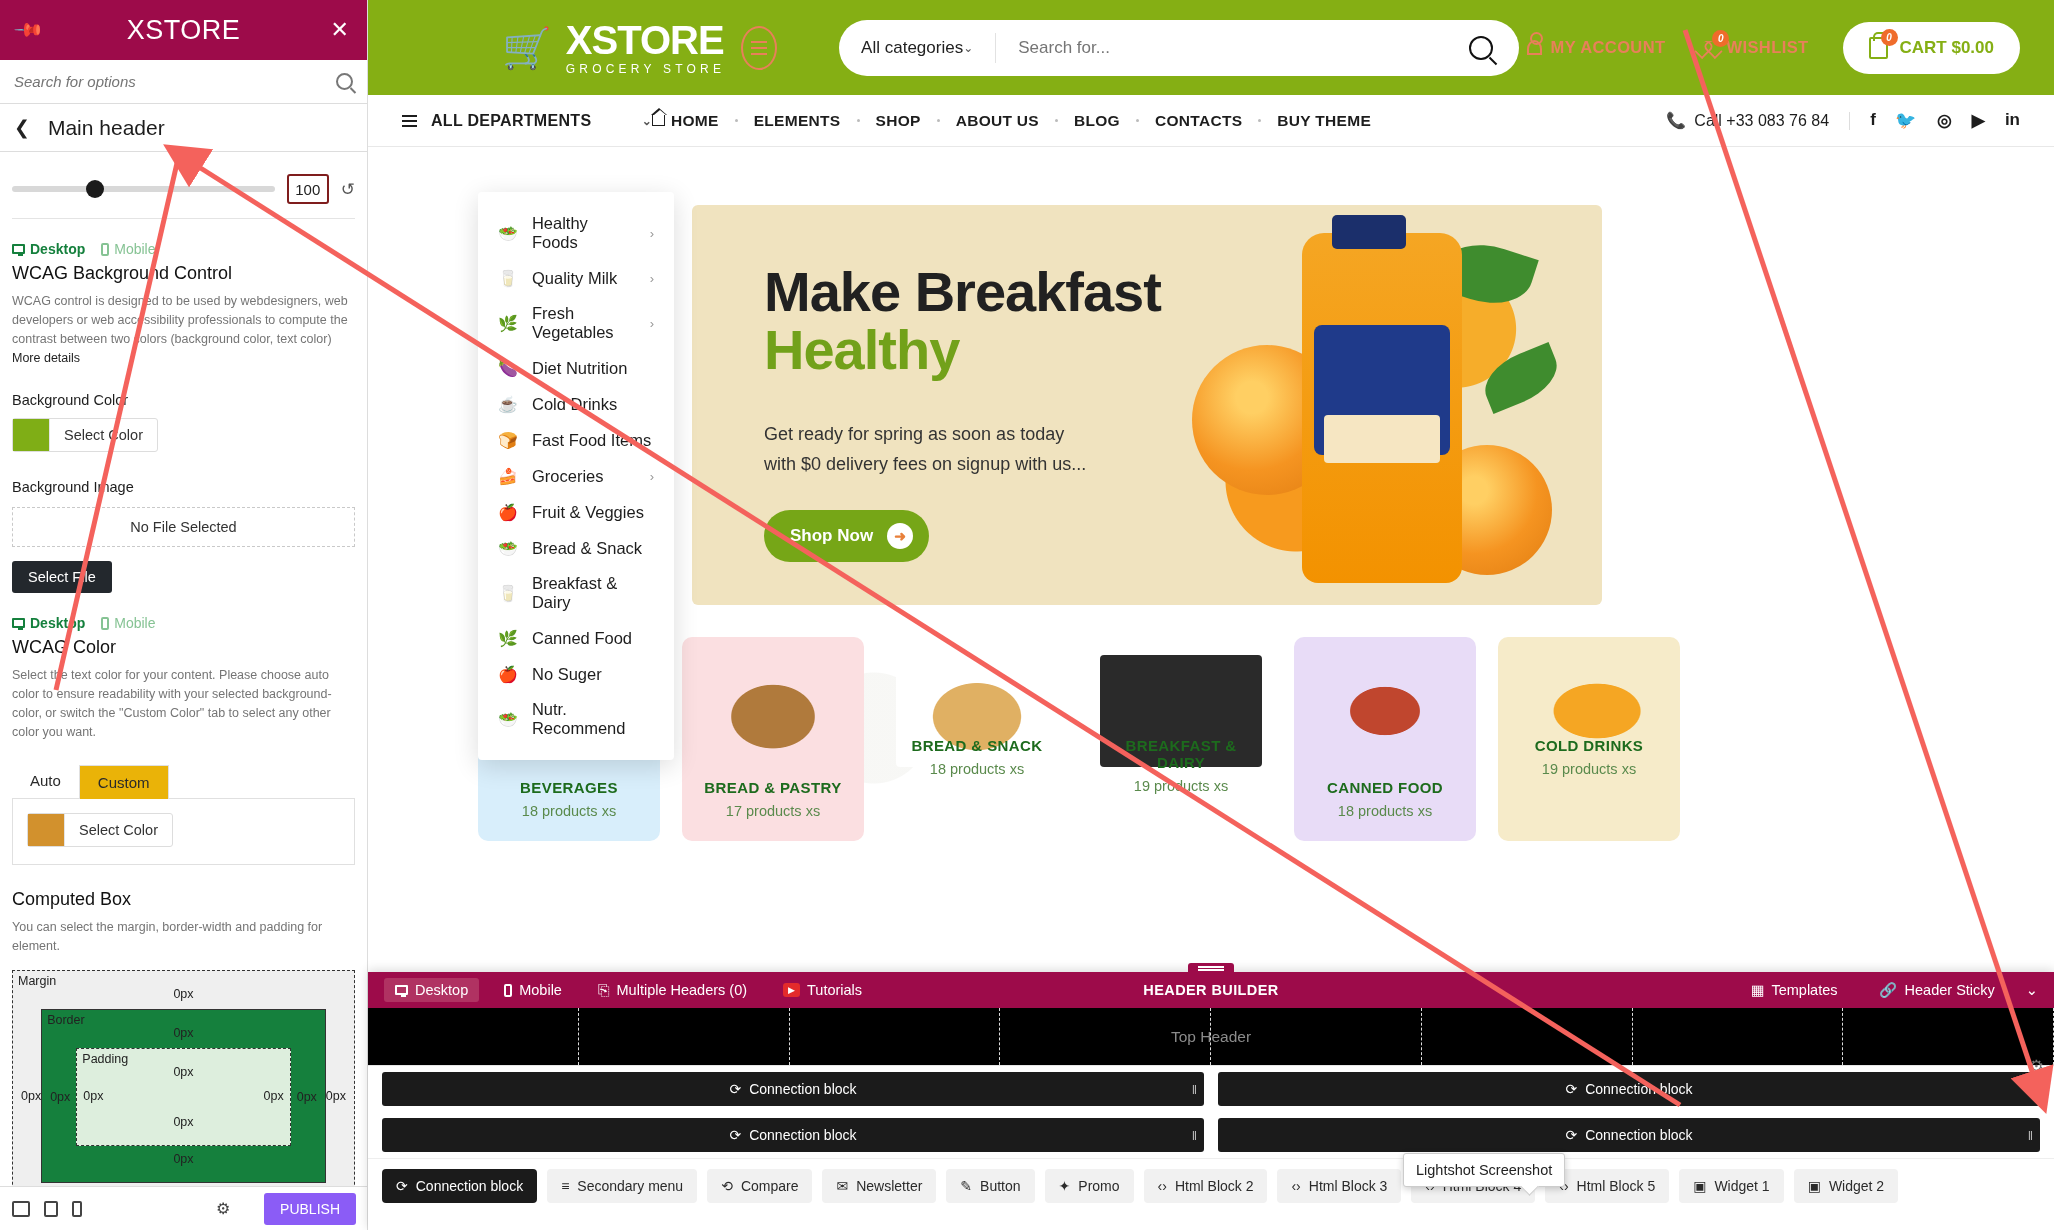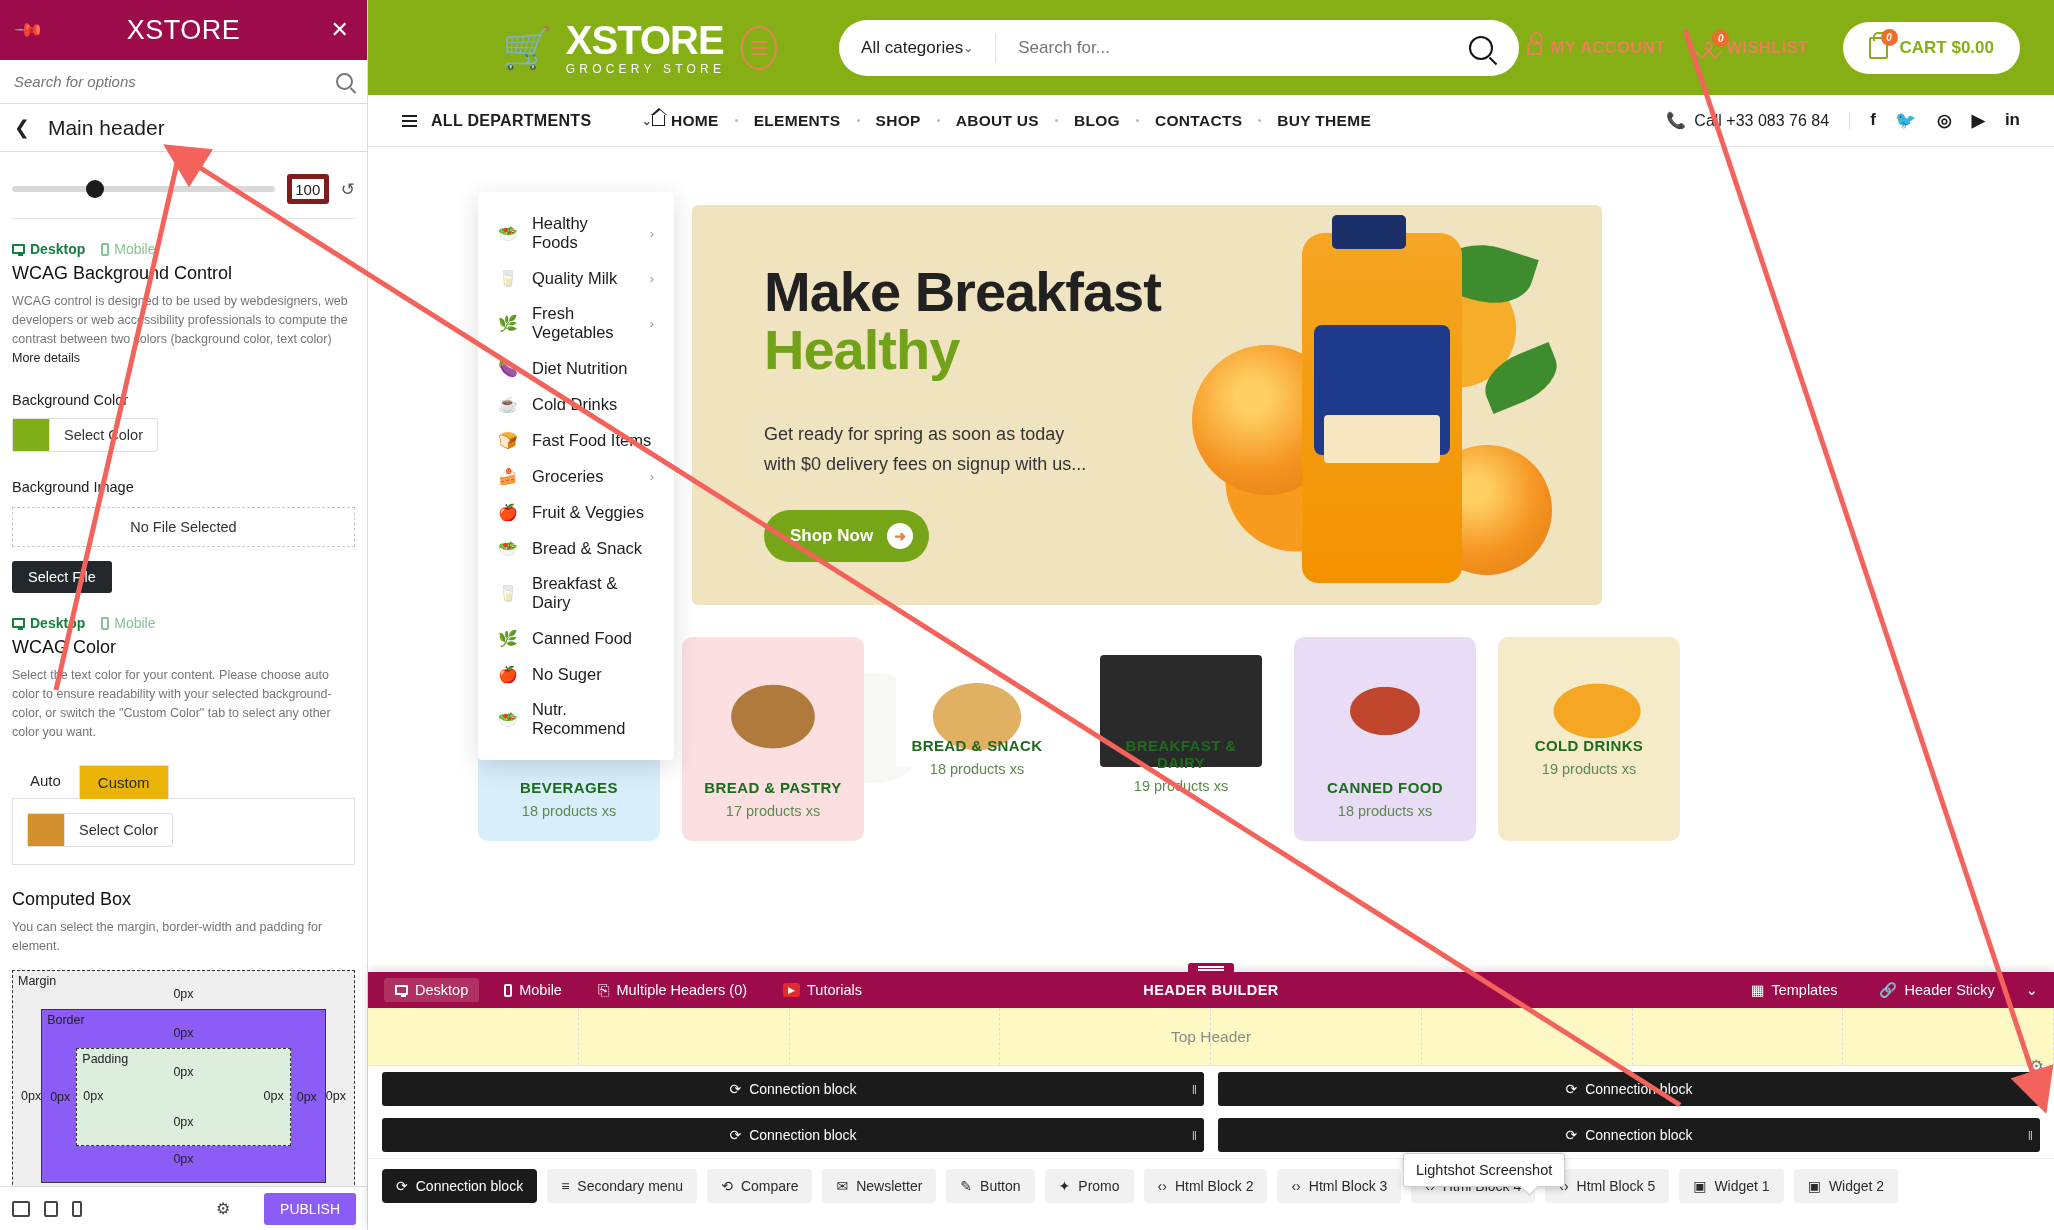--- a/index.html
+++ b/index.html
@@ -17,21 +17,21 @@
   .sb-search .mag { width:17px;height:17px;border:2px solid #777;border-radius:50%;position:relative;}
   .sb-search .mag:after{content:"";position:absolute;width:2px;height:7px;background:#777;right:-3px;bottom:-6px;transform:rotate(-45deg);}
   .sb-title { height:48px; display:flex; align-items:center; gap:18px; padding:0 14px; border-bottom:1px solid #ddd;}
   .sb-title .back { font-size:19px; color:#222; }
   .sb-title .t { font-size:21px; color:#1d1d1d; }
 
   .sb-body { padding:0 12px; }
   .sb-slider-row { display:flex; align-items:center; gap:12px; padding:22px 0 14px 0; border-bottom:1px solid #e4e4e4; }
   .slider { flex:1; height:6px; background:#d8d8d8; border-radius:3px; position:relative; }
   .slider .knob { position:absolute; left:28%; top:-6px; width:18px; height:18px; border-radius:50%; background:#1b1b1b; }
-  .num-box { width:42px; height:30px; border:5px solid #7f1d1d; border-radius:3px; display:flex; align-items:center; justify-content:center; font-size:15px; color:#222; }
+  .num-box { width:42px; height:30px; border:2px solid #7f1d1d; border-radius:3px; display:flex; align-items:center; justify-content:center; font-size:15px; color:#222; }
   .reset { font-size:17px; color:#555; }
 
   .dev-row { display:flex; align-items:center; gap:16px; font-size:14px; margin-top:22px; }
   .dev { display:flex; align-items:center; gap:5px; }
   .dev.active { color:#15803d; font-weight:700; }
   .dev.idle { color:#86c394; }
   .mon { width:13px;height:10px;border:2px solid currentColor;border-radius:1px; position:relative;}
   .mon:after{content:"";position:absolute;left:4px;bottom:-4px;width:5px;height:3px;background:currentColor;}
   .mob { width:8px;height:13px;border:2px solid currentColor;border-radius:2px;}
 
@@ -47,21 +47,21 @@
   .dropzone { margin-top:12px; height:40px; border:1px dashed #c9c9c9; display:flex; align-items:center; justify-content:center; font-size:14.5px; color:#333; }
   .darkbtn { margin-top:14px; display:inline-block; background:#23282d; color:#fff; font-size:14.5px; padding:8px 16px; border-radius:3px; }
 
   .tabs { display:flex; margin-top:22px; }
   .tab { padding:8px 18px; font-size:15px; color:#2a2a2a; }
   .tab.sel { border:1px solid #e0e0e0; border-bottom:none; background:#eab308; position:relative; top:1px; }
   .tabpanel { border:1px solid #e0e0e0; padding:14px; }
 
   .cbox { margin-top:14px; position:relative; font-size:13px; color:#222; }
   .m-box { border:1px dashed #333; background:#efefef; padding:16px 8px 16px 8px; position:relative; }
-  .b-box { border:1px solid #333; background:#8b5cf6; padding:16px 8px; position:relative; }
+  .b-box { border:1px solid #333; background:#15803d; padding:16px 8px; position:relative; }
   .p-box { border:1px dashed #333; background:#ddeedd; padding:16px 6px; position:relative; }
   .cbox .cap { position:absolute; left:5px; top:3px; font-size:12.5px; }
   .cbox .top-v { text-align:center; font-size:12.5px; }
   .cbox .mid { display:flex; align-items:center; justify-content:space-between; font-size:12.5px; }
   .cbox .bot-v { text-align:center; font-size:12.5px; }
 
   .sb-foot { position:absolute; bottom:0; left:0; width:368px; height:44px; background:#fff; border-top:1px solid #ddd; display:flex; align-items:center; padding:0 12px; gap:14px; }
   .sb-foot .ic { width:18px; height:16px; border:2px solid #444; border-radius:2px; }
   .publish { margin-left:auto; background:#8b5cf6; color:#fff; font-size:14px; padding:8px 16px; border-radius:3px; }
   .gear-sm { font-size:16px; color:#444; }
@@ -152,21 +152,21 @@
   .bb-chip { display:flex; align-items:center; gap:7px; padding:4px 11px; border-radius:3px; }
   .bb-chip.on { background:#b03262; }
   .bb-title { position:absolute; left:0; right:0; text-align:center; font-size:14.5px; font-weight:700; letter-spacing:.4px; pointer-events:none;}
   .bb-right { margin-left:auto; display:flex; align-items:center; gap:20px; font-size:14.5px; z-index:2;}
   .yt { background:#e32b2b; border-radius:3px; color:#fff; font-size:9px; padding:2px 5px; }
   .grip { position:absolute; left:50%; top:-9px; transform:translateX(-50%); width:46px; height:10px; background:#9d0b4a; border-radius:3px 3px 0 0;}
   .grip:before,.grip:after{content:"";position:absolute;left:10px;right:10px;height:1.5px;background:#fff;}
   .grip:before{top:3px;} .grip:after{top:6px;}
 
   .bb-rows { position:relative; background:#fff; }
-  .row-top { height:58px; display:flex; align-items:center; justify-content:center; background:#fef9c3; border-bottom:1px solid #e6e6e6; position:relative;}
+  .row-top { height:58px; display:flex; align-items:center; justify-content:center; background:#000000; border-bottom:1px solid #e6e6e6; position:relative;}
   .row-top .label { font-size:15.5px; color:#8b8b8b; }
   .colguides { position:absolute; inset:0; display:flex; }
   .colguides div { flex:1; border-right:1px dashed #ddd; }
   .bb-row { display:flex; gap:14px; padding:6px 14px; }
   .blk { flex:1; background:#1b1b1b; color:#fff; height:34px; border-radius:3px; display:flex; align-items:center; justify-content:center; gap:8px; font-size:14px; position:relative;}
   .blk .handle { position:absolute; right:8px; color:#bbb; font-size:13px; letter-spacing:-1px;}
   .bb-palette { display:flex; align-items:center; gap:10px; padding:10px 14px; border-top:1px solid #eee; }
   .pchip { background:#f1f1f1; color:#2b2b2b; font-size:14px; padding:9px 14px; border-radius:4px; display:flex; align-items:center; gap:8px; white-space:nowrap;}
   .pchip.dark { background:#1b1b1b; color:#fff; }
   .tooltip { position:absolute; left:1035px; bottom:26px; background:#fff; border:1px solid #ccc; border-radius:3px; padding:8px 12px; font-size:14.5px; color:#222; box-shadow:0 2px 7px rgba(0,0,0,.2); }

